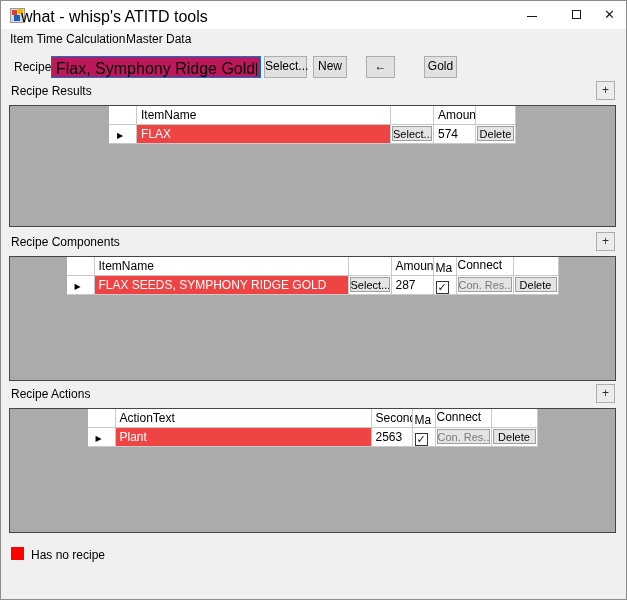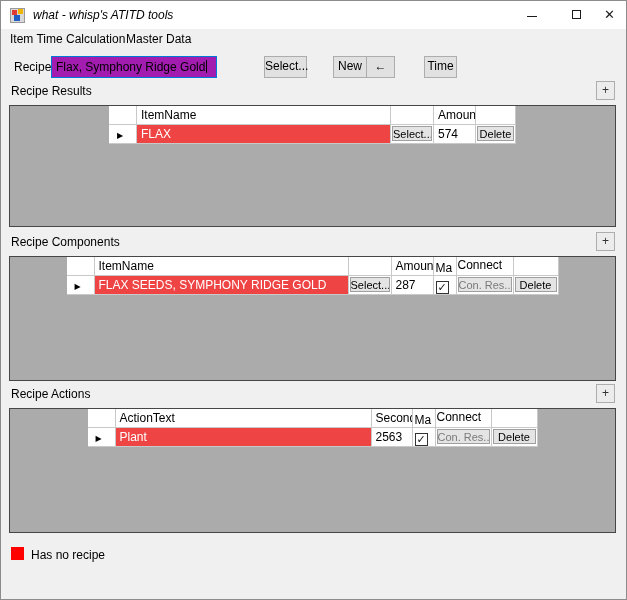--- a/index.html
+++ b/index.html
@@ -3,41 +3,41 @@
 <meta charset="utf-8">
 <style>
   * { box-sizing: border-box; margin: 0; padding: 0; }
   html,body { width:627px; height:600px; }
   body { font-family: "Liberation Sans", "DejaVu Sans", sans-serif; font-size:12px; color:#000; }
   .window { position:relative; width:627px; height:600px; background:#F0F0F0; border:1px solid #8C8C8C; overflow:hidden; }
 
   
   .titlebar { position:absolute; left:0; top:0; width:100%; height:28px; background:#FFFFFF; }
   .app-icon { position:absolute; left:9px; top:7px; width:15px; height:15px; }
-  .title-text { position:absolute; left:32px; top:7px; font-size:12px; white-space:nowrap;font-style:italic; }
+  .title-text { position:absolute; left:20px; top:7px; font-size:16px; white-space:nowrap; }
   .caption-btn { position:absolute; top:0; height:28px; width:45px; text-align:center; line-height:28px; color:#1a1a1a; }
   .btn-min { left:508px; }
   .btn-max { left:553px; }
   .btn-close { left:590px; width:37px; font-size:13px; }
   .min-glyph { display:inline-block; width:10px; height:1px; background:#1a1a1a; vertical-align:middle; margin-top:2px; }
   .max-glyph { display:inline-block; width:9px; height:9px; border:1px solid #1a1a1a; vertical-align:middle; margin-top:-2px; }
 
   
   .menubar { position:absolute; left:0; top:28px; width:100%; height:21px; background:#F0F0F0; }
   .menu-item { position:absolute; top:3px; height:16px; font-size:12px; white-space:nowrap; }
   .menu-item-1 { left:9px; }
   .menu-item-2 { left:125px; }
 
   
   .recipe-label { position:absolute; left:13px; top:59px; }
-  .recipe-input { position:absolute; left:50px; top:55px; width:166px; height:22px; background:#a21caf; border:1px solid #0078D7; padding:3px 4px; font-size:12px; white-space:nowrap; overflow:hidden; }
+  .recipe-input { position:absolute; left:50px; top:55px; width:210px; height:22px; background:#be185d; border:1px solid #0078D7; padding:3px 4px; font-size:16px; white-space:nowrap; overflow:hidden; }
   .caret { display:inline-block; width:1px; height:13px; background:#000; vertical-align:-2px; margin-left:1px; }
   .toolbtn { position:absolute; top:55px; height:22px; background:#E1E1E1; border:1px solid #ADADAD; font-size:12px; text-align:center; line-height:19px; }
   .btn-select1 { left:263px; width:43px; }
-  .btn-new { left:332px; width:34px; }
+  .btn-new { left:312px; width:34px; }
   .btn-back { left:365px; width:29px; background:#E1E1E1; }
   .btn-save { left:423px; width:33px; }
 
   
   .section-label { position:absolute; left:10px; font-size:12px; }
   .plus-btn { position:absolute; left:595px; width:19px; height:19px; background:#ECECEC; border:1px solid #ADADAD; text-align:center; line-height:16px; font-size:12px; color:#333; }
 
   
   .grid { position:absolute; left:8px; width:607px; background:#ABABAB; border:1px solid #464646; overflow:hidden; }
   .grid-1 { top:104px; height:122px; }
@@ -88,21 +88,21 @@
   <div class="menubar">
     <span class="menu-item menu-item-1">Item Time Calculation</span>
     <span class="menu-item menu-item-2">Master Data</span>
   </div>
 
   <span class="recipe-label">Recipe</span>
   <div class="recipe-input"><span>Flax, Symphony Ridge Gold</span><span class="caret"></span></div>
   <div class="toolbtn btn-select1">Select...</div>
   <div class="toolbtn btn-new">New</div>
   <div class="toolbtn btn-back">←</div>
-  <div class="toolbtn btn-save">Time</div>
+  <div class="toolbtn btn-save">Gold</div>
 
   <span class="section-label" style="top:83px;">Recipe Results</span>
   <div class="plus-btn" style="top:80px;">+</div>
 
   <div class="grid grid-1">
     <div class="grow">
       <div class="cell sel-cell"></div>
       <div class="cell name-cell">ItemName</div>
       <div class="cell btn-cell"></div>
       <div class="cell amt-cell">Amount</div>

